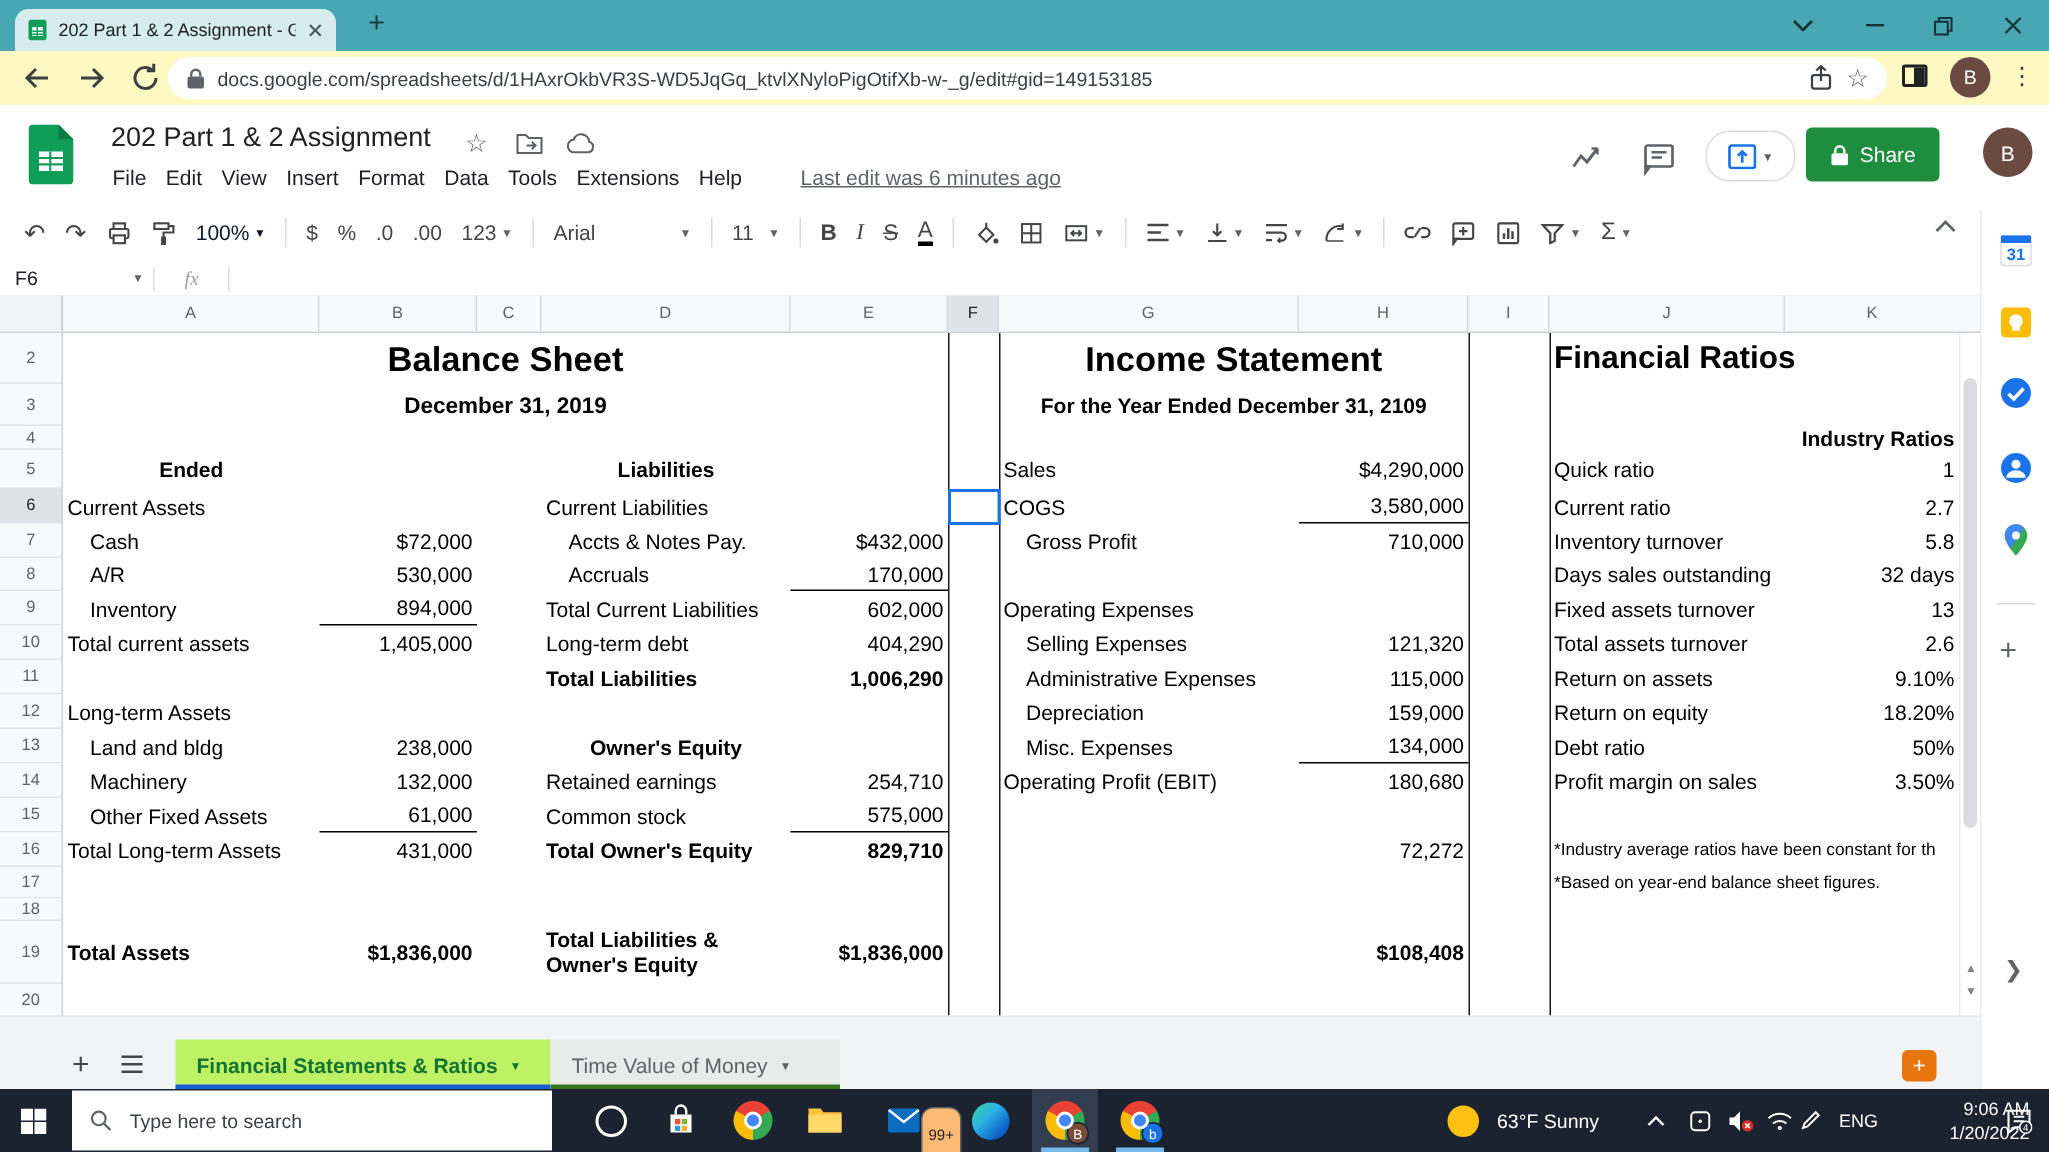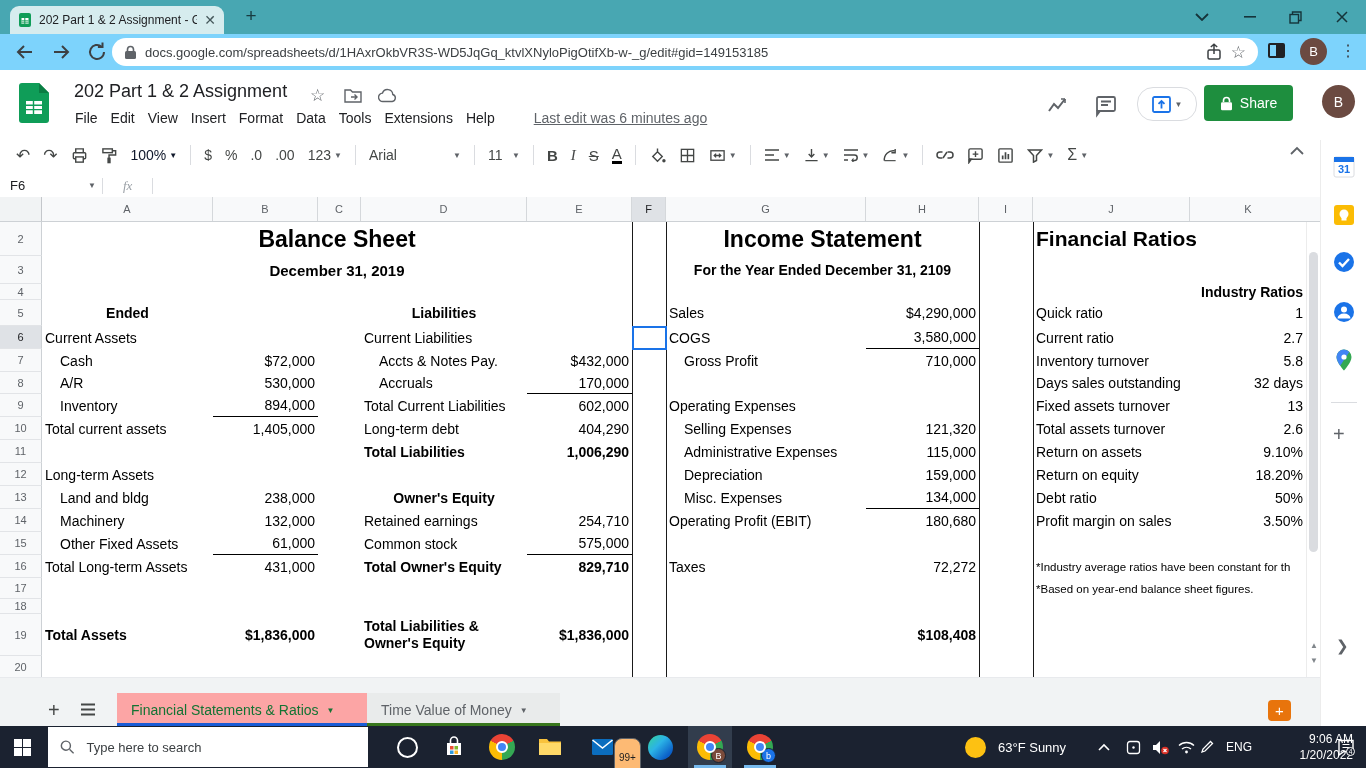--- a/index.html
+++ b/index.html
@@ -10,21 +10,21 @@
 
   
   .titlebar{position:absolute;left:0;top:0;width:100%;height:34px;background:#48a7b2;}
   .btab{position:absolute;left:10px;top:6px;width:214px;height:28px;background:#d6ecee;border-radius:9px 9px 0 0;display:flex;align-items:center;padding:0 8px;gap:7px;box-sizing:border-box;}
   .btab-title{font-size:12px;color:#202124;white-space:nowrap;overflow:hidden;flex:1;}
   .btab-close{color:#44575a;font-size:14px;cursor:default;}
   .newtab{position:absolute;left:238px;top:3px;width:26px;height:26px;color:#173b40;font-size:19px;display:flex;align-items:center;justify-content:center;}
   .wctl{position:absolute;top:0;height:34px;width:44px;display:flex;align-items:center;justify-content:center;color:#15343a;}
 
   
-  .browserbar{position:absolute;left:0;top:34px;width:100%;height:36px;background:#7dd3fc;}
+  .browserbar{position:absolute;left:0;top:34px;width:100%;height:36px;background:#fef9c3;}
   .navic{position:absolute;top:7px;width:22px;height:22px;color:#3c4043;}
   .urlpill{position:absolute;left:112px;top:4px;height:28px;width:1146px;background:#fff;border-radius:14px;display:flex;align-items:center;padding:0 12px;box-sizing:border-box;gap:8px;}
   .urltext{font-size:13px;color:#3c4043;white-space:nowrap;overflow:hidden;flex:1;}
   .sidebar-tgl{position:absolute;left:1268px;top:9px;width:17px;height:15px;border:2px solid #202124;border-radius:2px;box-sizing:border-box;}
   .sidebar-tgl::after{content:"";position:absolute;right:0;top:0;bottom:0;width:7px;background:#202124;}
   .bavatar{position:absolute;left:1300px;top:4px;width:27px;height:27px;border-radius:50%;background:#6b4a41;color:#fff;font-size:13px;display:flex;align-items:center;justify-content:center;}
   .bdots{position:absolute;left:1340px;top:7px;color:#3c4043;font-size:16px;letter-spacing:0;}
 
   
   .docheader{position:absolute;left:0;top:70px;width:100%;height:66px;background:#fff;}
@@ -88,21 +88,21 @@
   
   .vscroll{position:absolute;left:1306px;top:222px;width:14px;height:456px;background:#fff;border-left:1px solid #ececec;box-sizing:border-box;}
   .vthumb{position:absolute;left:2px;top:30px;width:9px;height:300px;background:#dadce0;border-radius:5px;}
   .sarrow{position:absolute;left:2px;width:10px;height:12px;color:#80868b;font-size:8px;line-height:12px;text-align:center;}
 
   
   .tabbar{position:absolute;left:0;top:677px;width:100%;height:49px;background:#f1f3f4;border-top:1px solid #e8eaed;box-sizing:border-box;}
   .tabbtn{position:absolute;top:21px;color:#444746;}
   .sheettab{position:absolute;top:15px;height:34px;display:flex;align-items:center;padding:0 14px;gap:8px;font-size:14px;box-sizing:border-box;}
   .sheettab .bar{position:absolute;left:0;right:0;bottom:0;height:4px;}
-  .tab-active{background:#fca5a5;color:#137333;font-weight:normal;}
+  .tab-active{background:#bef264;color:#137333;font-weight:bold;}
   .tab-active .bar{background:#1a5cd6;}
   .tab-idle{background:#e9ebeb;color:#5f6368;}
   .tab-idle .bar{background:#38761d;}
   .orangeplus{position:absolute;left:1268px;top:22px;width:23px;height:21px;background:#e8740c;border-radius:4px;color:#fff;display:flex;align-items:center;justify-content:center;font-size:15px;}
 
   
   .sidepanel{position:absolute;right:0;top:140px;width:46px;height:586px;background:#fff;border-left:1px solid #ececec;box-sizing:border-box;}
   .sp-ic{position:absolute;left:11px;width:24px;height:24px;}
   .sp-div{position:absolute;left:10px;width:26px;height:1px;background:#dadce0;}
   .sp-plus{position:absolute;left:12px;color:#5f6368;font-size:20px;}
@@ -497,21 +497,20 @@
 
       <div class="cell ind" style="grid-area:14/2">Other Fixed Assets</div>
       <div class="cell num ul" style="grid-area:14/3">61,000</div>
       <div class="cell" style="grid-area:14/5">Common stock</div>
       <div class="cell num ul" style="grid-area:14/6">575,000</div>
 
       <div class="cell" style="grid-area:15/2">Total Long-term Assets</div>
       <div class="cell num" style="grid-area:15/3">431,000</div>
       <div class="cell b" style="grid-area:15/5">Total Owner's Equity</div>
       <div class="cell num b" style="grid-area:15/6">829,710</div>
-      <div class="cell" style="grid-area:15/8">Taxes</div>
       <div class="cell num" style="grid-area:15/9">72,272</div>
       <div class="cell small" style="grid-area:15/11/16/13">*Industry average ratios have been constant for th</div>
 
       <div class="cell small" style="grid-area:16/11/17/13">*Based on year-end balance sheet figures.</div>
 
       <div class="cell b" style="grid-area:18/2">Total Assets</div>
       <div class="cell num b" style="grid-area:18/3">$1,836,000</div>
       <div class="cell b wrapcell" style="grid-area:18/5">Total Liabilities &amp; Owner's Equity</div>
       <div class="cell num b" style="grid-area:18/6">$1,836,000</div>
       <div class="cell num b" style="grid-area:18/9">$108,408</div>

